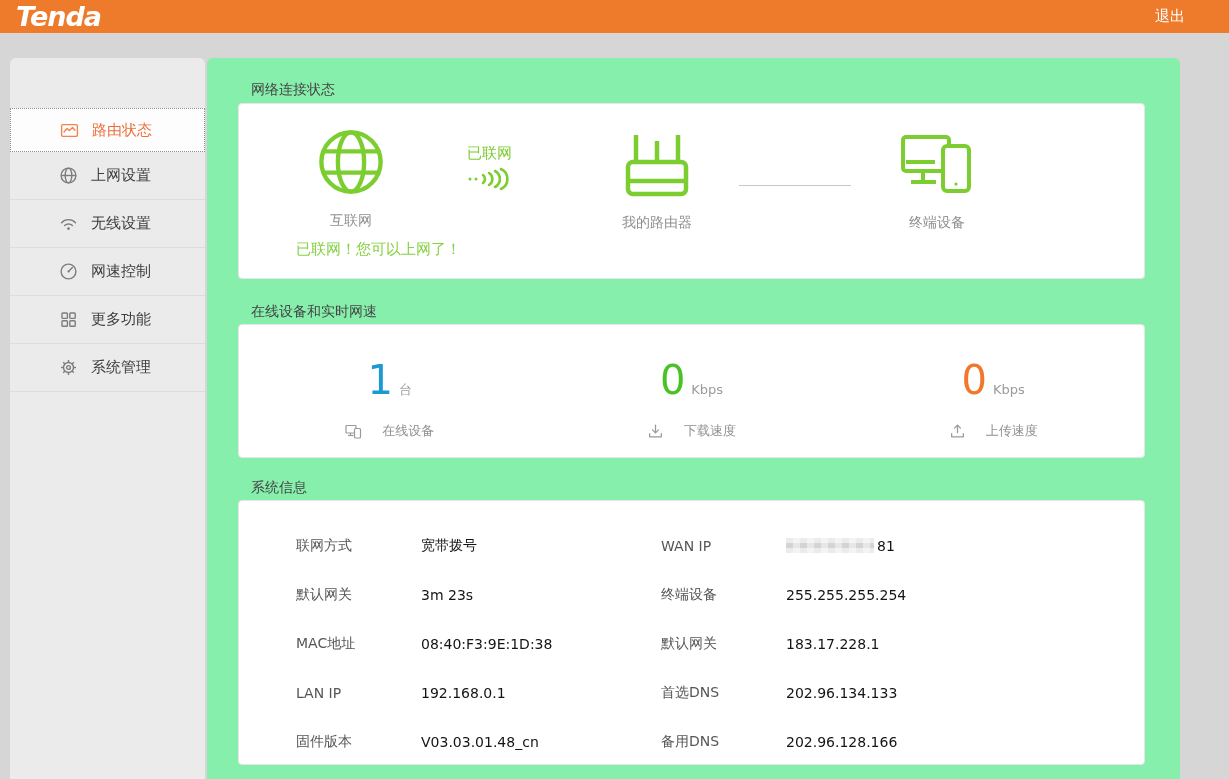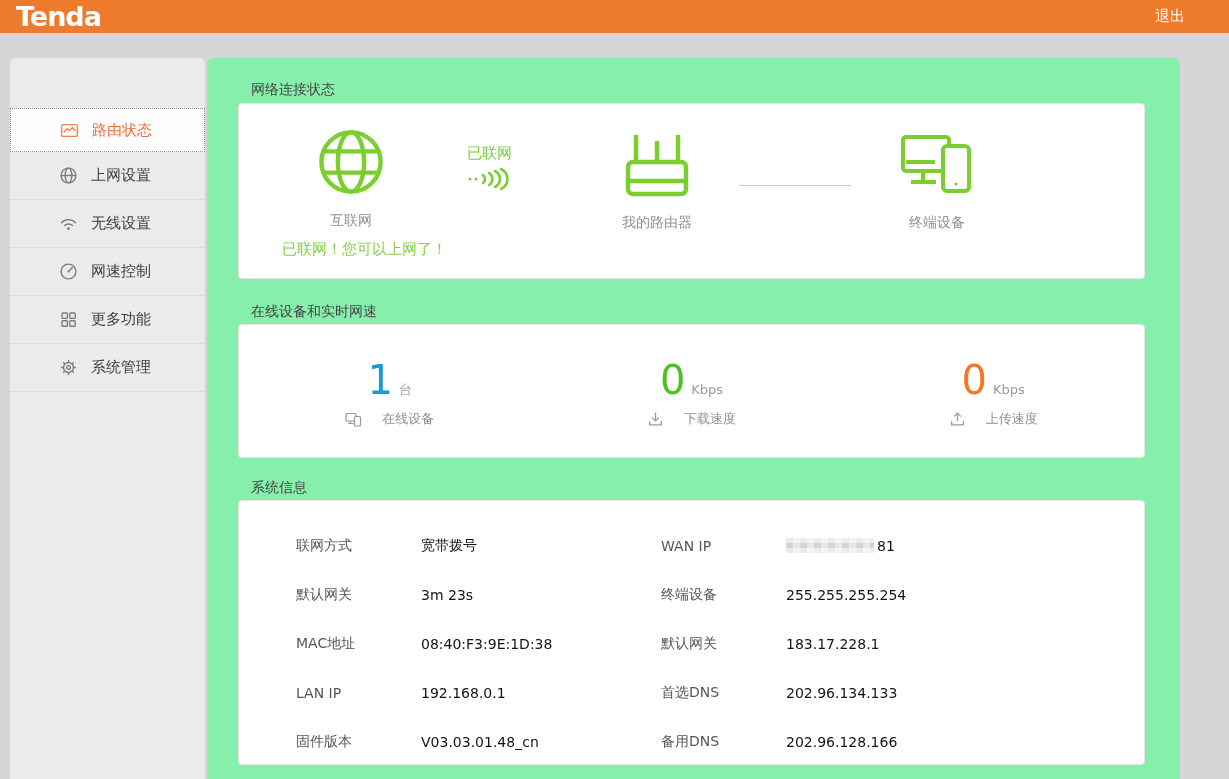--- a/index.html
+++ b/index.html
@@ -6,21 +6,21 @@
   body{
     width:1229px;height:779px;overflow:hidden;position:relative;
     background:#d6d6d6;
     font-family:"DejaVu Sans","Liberation Sans",sans-serif;
     -webkit-font-smoothing:antialiased;
   }
   
   .topbar{position:absolute;left:0;top:0;width:1229px;height:33px;background:#ee7b2b;}
   .logo{
     position:absolute;left:16px;top:1px;color:#fff;font-size:27px;font-weight:bold;
-    letter-spacing:-1px;line-height:31px;
+    font-style:italic;letter-spacing:-1px;line-height:31px;
   }
   .logout{
     position:absolute;right:44px;top:0;height:39px;line-height:33px;color:#fff;
     font-size:15px;cursor:pointer;
   }
   
   .sidebar{
     position:absolute;left:10px;top:58px;width:195px;height:721px;
     background:#ebebeb;border-radius:6px 6px 0 0;padding-top:50px;box-sizing:border-box;
   }
@@ -45,32 +45,32 @@
     border:1px solid #e6e6e6;border-radius:4px;box-sizing:border-box;
   }
   
   .t1{top:23px;}
   .card1{top:45px;height:176px;}
   .big-icon{position:absolute;color:#7ccd30;}
   .node-label{position:absolute;color:#8f8f8f;font-size:14px;text-align:center;}
   .link-status{position:absolute;left:228px;top:40px;color:#7ccd30;font-size:15px;}
   .waves{position:absolute;left:228px;top:60px;color:#7ccd30;}
   .conn-divider{position:absolute;left:500px;top:81px;width:112px;height:1px;background:#c8c8c8;}
-  .conn-message{position:absolute;left:43px;top:136px;color:#86d143;font-size:15px;}
+  .conn-message{position:absolute;left:57px;top:136px;color:#86d143;font-size:15px;}
   
   .t2{top:245px;}
   .card2{top:266px;height:134px;display:flex;}
   .stat-col{flex:1;text-align:center;padding-top:33px;box-sizing:border-box;}
   .stat-value{font-size:40px;line-height:44px;}
   .stat-unit{font-size:13px;color:#9b9b9b;margin-left:6px;}
   .v-blue{color:#1b9ad2;}
   .v-green{color:#49c226;}
   .v-orange{color:#f0772c;}
   .stat-label{
-    margin-top:8px;font-size:13px;color:#8f8f8f;
+    margin-top:20px;font-size:13px;color:#8f8f8f;
     display:flex;align-items:center;justify-content:center;gap:20px;
   }
   .stat-label .micn{width:17px;height:17px;color:#9a9a9a;}
   .micn svg{display:block;width:100%;height:100%;}
   
   .t3{top:421px;}
   .card3{top:442px;height:265px;padding-top:20px;}
   .sysrow{
     height:49px;display:grid;grid-template-columns:125px 240px 125px 1fr;
     align-items:center;padding-left:57px;font-size:14px;

